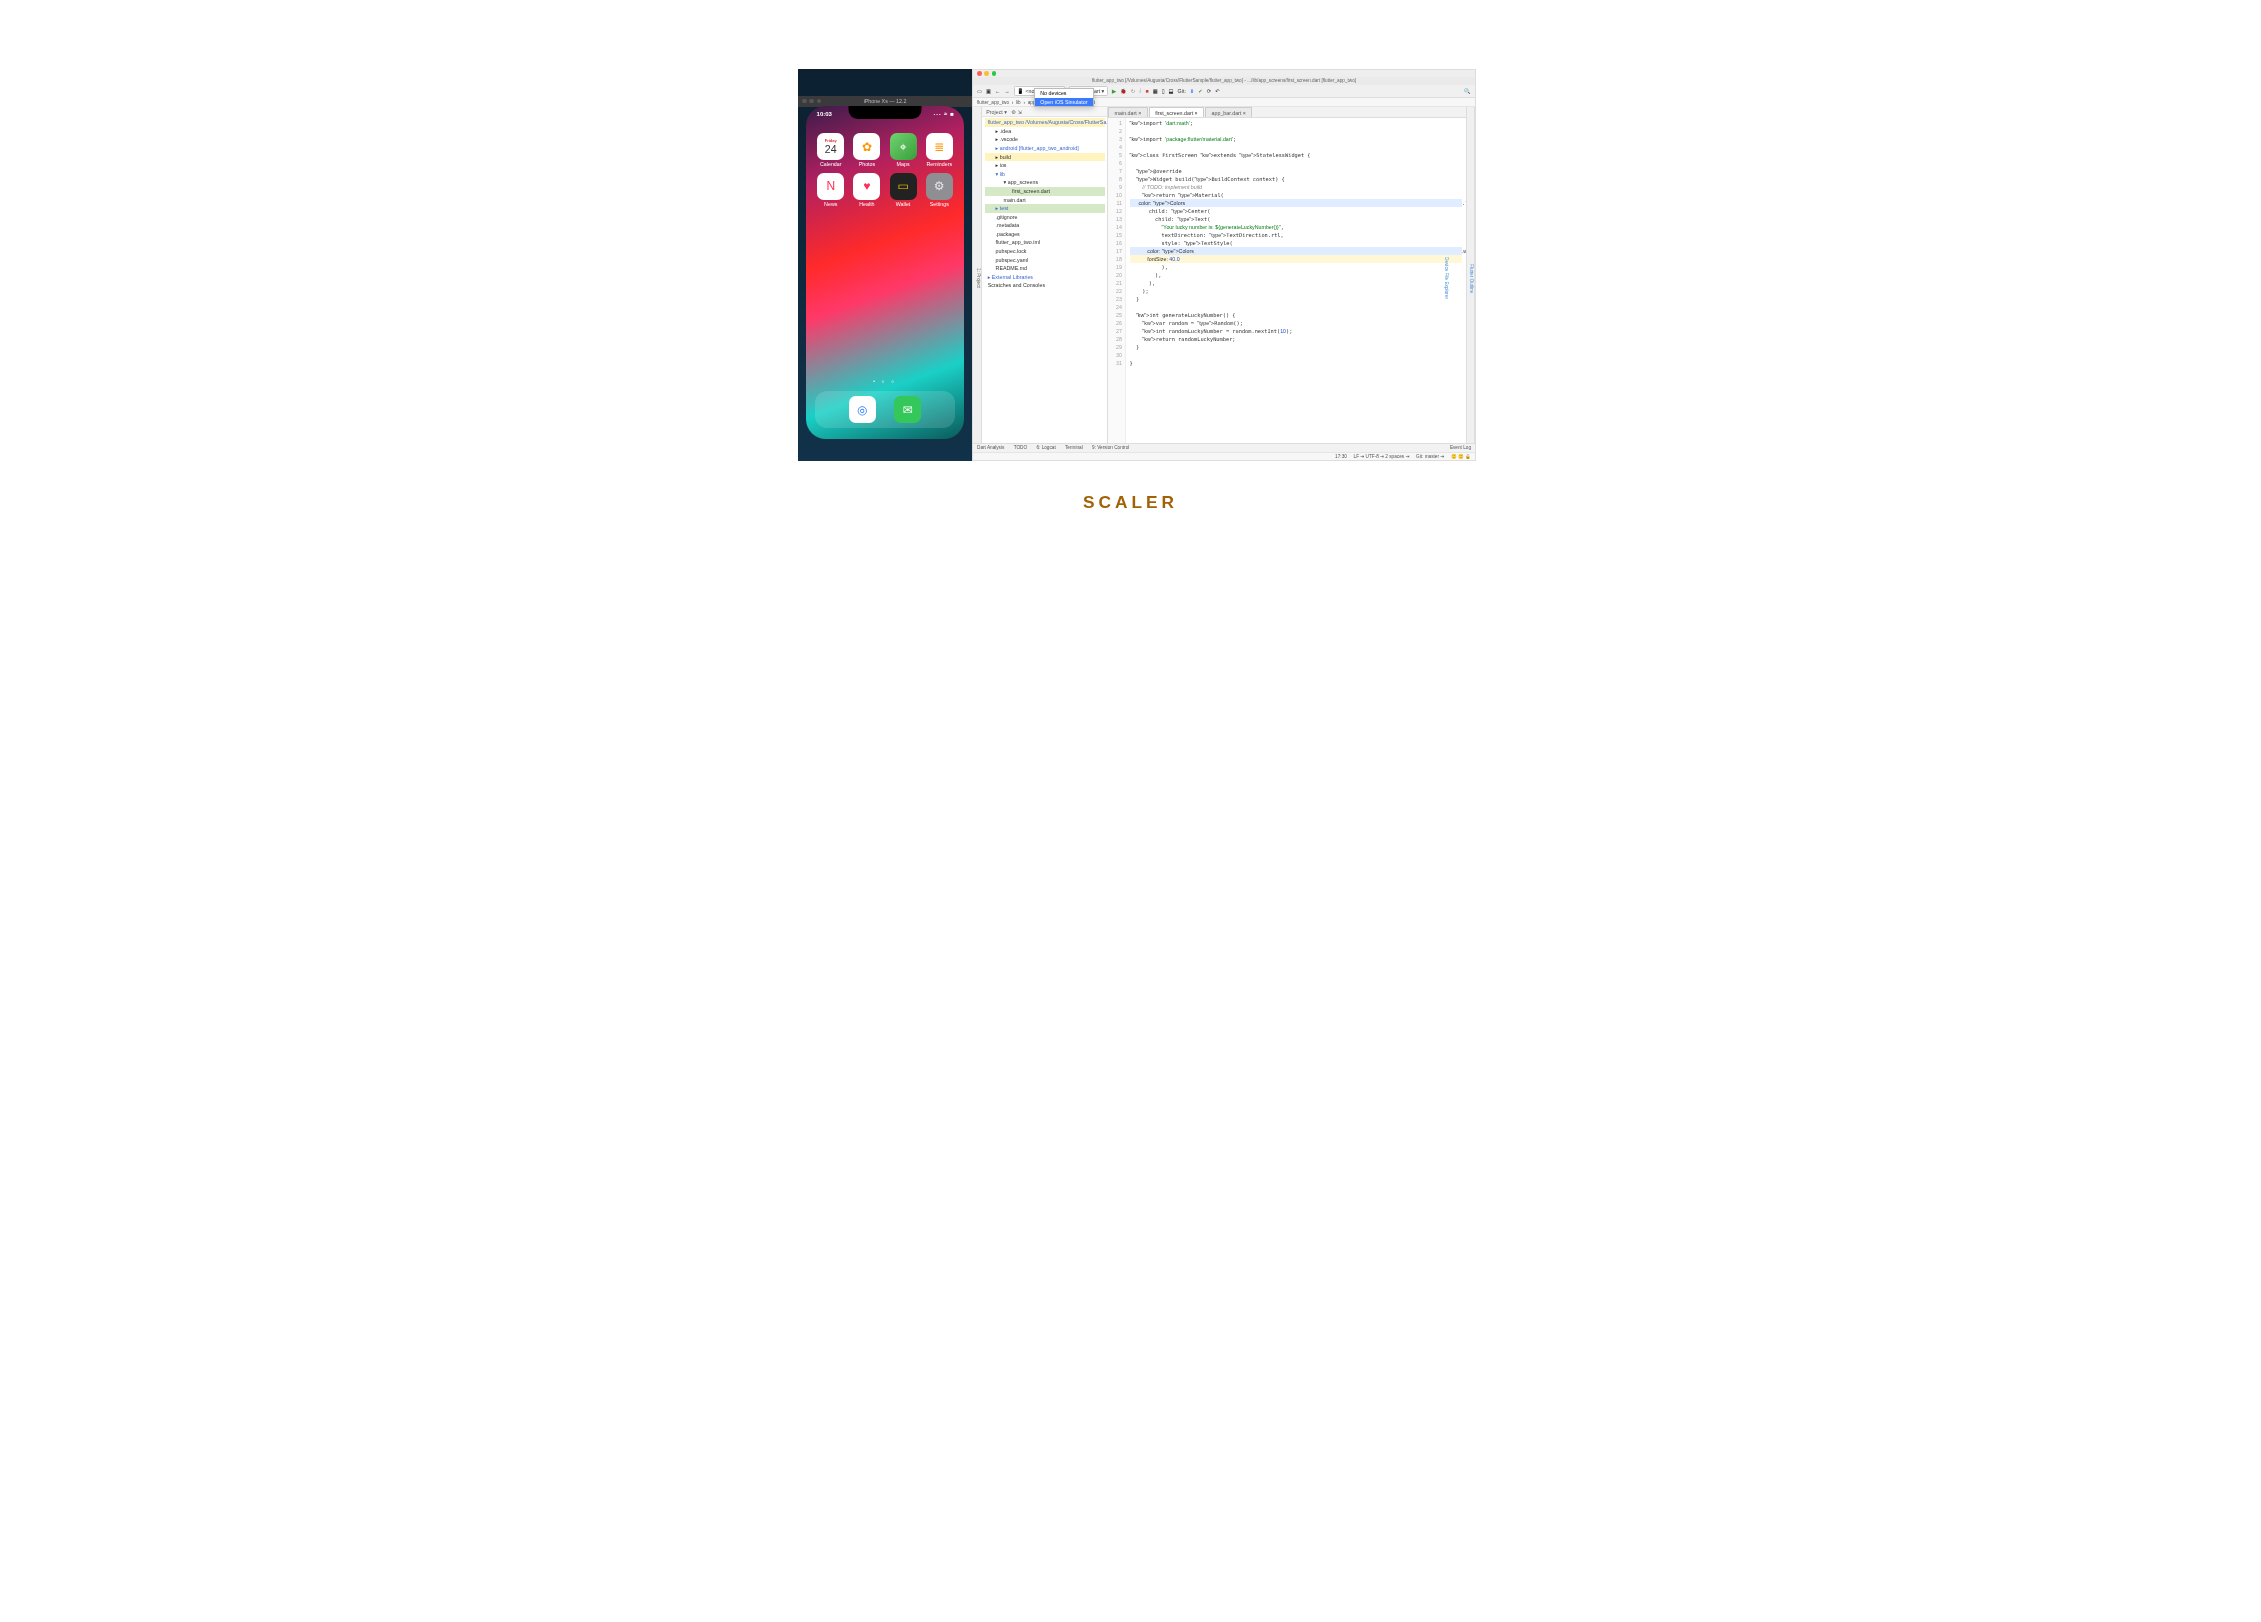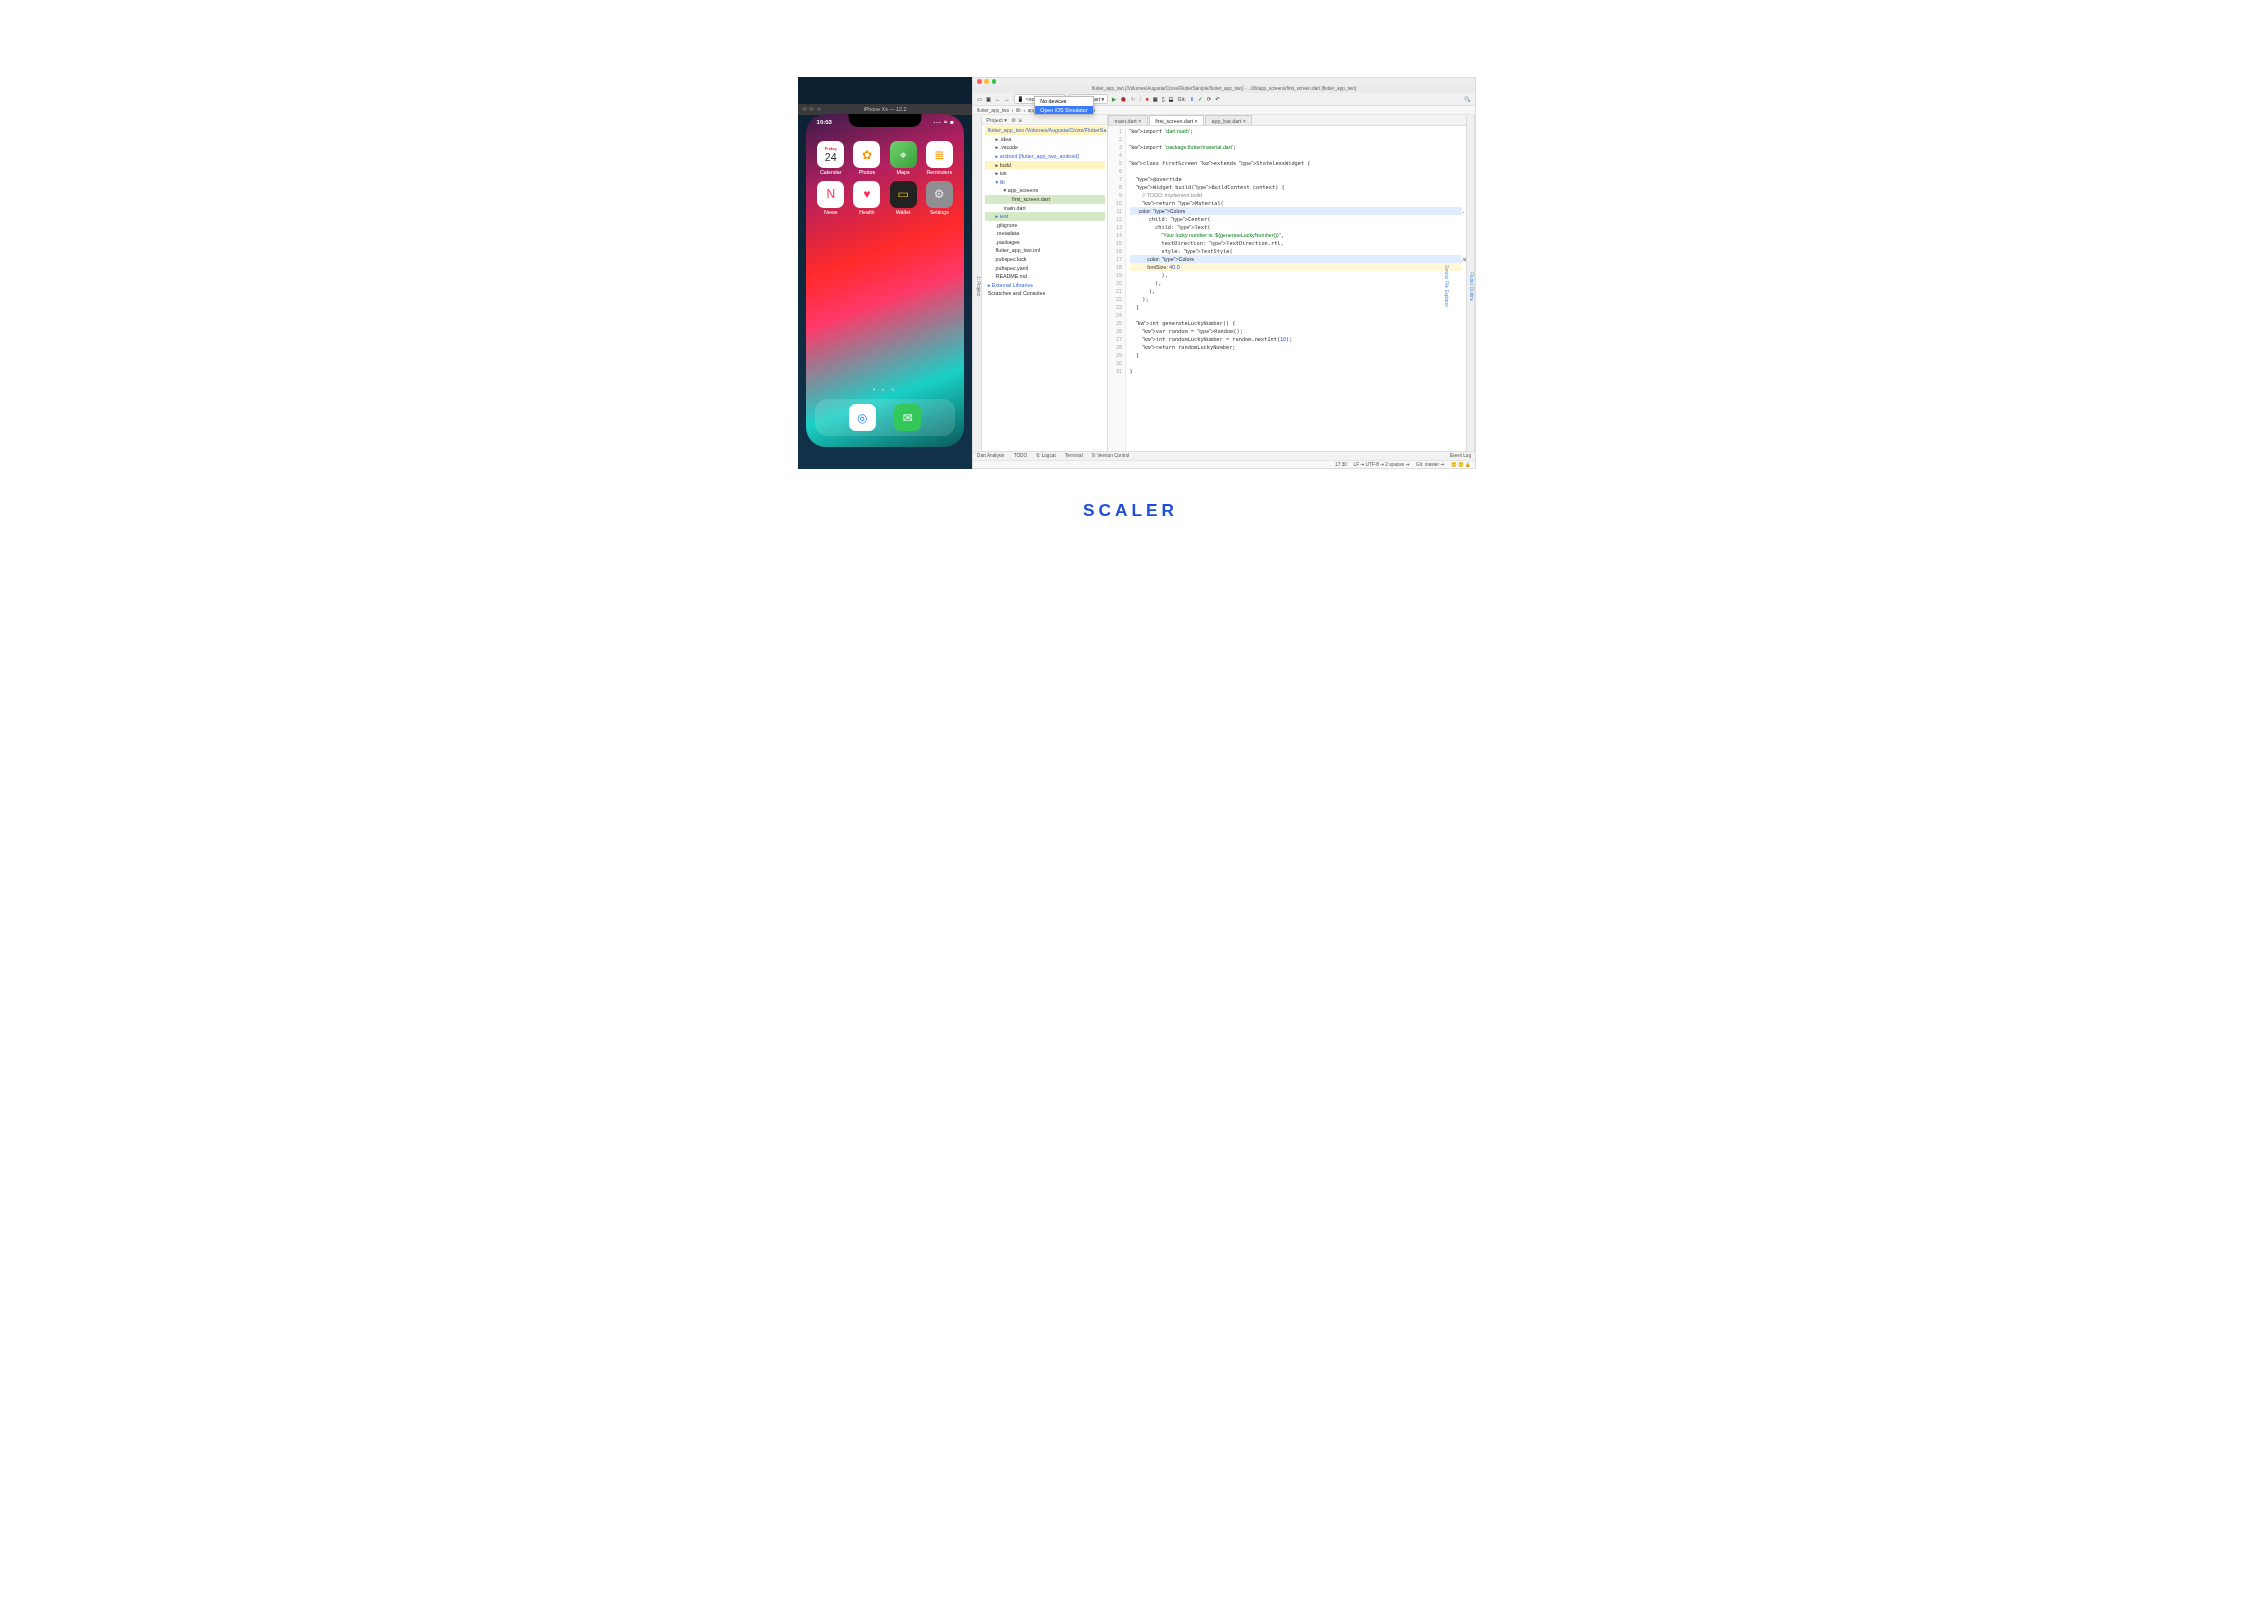--- a/index.html
+++ b/index.html
@@ -1,17 +1,17 @@
 <!DOCTYPE html>
 <html style="font-size:10.6px"><head>
 <meta charset="utf-8">
 <style>
 * { margin: 0; padding: 0; box-sizing: border-box; font-family: -apple-system, "Helvetica Neue", Arial, sans-serif; }
 body { background: #fff; }
-.canvas { width: 845px; height: 599px; position: relative; margin: 8px auto; background:#fff; }
+.canvas { width: 845px; height: 599px; position: relative; margin: 0 auto; background:#fff; }
 .content-row { position: absolute; left: 90px; top: 69px; width: 678px; height: 399px; display: flex; }
 .phone-pane { width: 174px; height: 392px; background: linear-gradient(180deg,#0c2030 0%, #11324a 100%); position: relative; }
 .sim-titlebar { position:absolute; top:27px; left:0; right:0; height:10.6px; background:#3a3a3c; color:#bdbdbd; font-size:5.3px; text-align:center; line-height:10.6px;}
 .sim-dots { position:absolute; left:4px; top:2.7px; display:flex; gap:2.7px;}
 .sim-dots span{ width:4.7px;height:4.7px;border-radius:50%;background:#555;}
 .phone-body { position:absolute; top:37px; left:8px; width:158px; height:333px; border-radius:20px; background:linear-gradient(160deg,#3a1c4a 0%,#b02060 20%,#ff2a2a 42%,#ff3868 55%,#1ad0c6 80%,#0a5a5a 100%); overflow:hidden;}
 .phone-status { position:absolute; top:5.3px; left:0; right:0; height:13.3px; color:#fff; font-size:6px; font-weight:600;}
 .phone-status .time{position:absolute;left:10.6px;}
 .phone-status .ind{position:absolute;right:9.3px;letter-spacing:0.7px;}
 .notch{position:absolute;top:0;left:50%;transform:translateX(-50%);width:73px;height:13.3px;background:#000;border-radius:0 0 9.3px 9.3px;}
@@ -49,21 +49,21 @@
 .ed-tab{padding:1.3px 5.3px;font-size:5.3px;background:#eaeaea;border:0.7px solid #ccc;border-bottom:none;margin-right:1.3px;color:#555;}
 .ed-tab.active{background:#fff;color:#333;}
 .editor{flex:1;background:#fff;display:flex;overflow:auto;}
 .gutter{width:17.3px;background:#fafafa;color:#aaa;text-align:right;padding:1.3px 2.7px;font-size:5.3px;line-height:8px;border-right:0.7px solid #eee;}
 .code{flex:1;padding:1.3px 4px;font-size:5.3px;line-height:8px;white-space:pre;font-family:Menlo,Consolas,monospace;} .str{color:#067d17;} .num{color:#1750eb;} .cm{color:#8c8c8c;font-style:italic;} .hl-y{background:#fff7d6;display:inline-block;width:100%;} .hl-b{background:#e0ecff;display:inline-block;width:100%;}
 .ide-bottom{height:9.3px;background:#f2f2f2;border-top:0.7px solid #ddd;font-size:4.7px;color:#555;display:flex;align-items:center;padding:0 4px;gap:9.3px;}
 .ide-status{height:8px;background:#f7f7f7;border-top:0.7px solid #e5e5e5;font-size:4.7px;color:#555;display:flex;align-items:center;justify-content:flex-end;padding:0 4px;gap:6.7px;}
 .right-tabs{width:9.3px;background:#f0f0f0;border-left:0.7px solid #ddd;writing-mode:vertical-rl;font-size:4.7px;color:#4a90d9;display:flex;flex-direction:column;align-items:center;gap:20px;padding-top:6.7px;}
 
 .logo-block{position:absolute;left:0;right:0;top:492px;text-align:center;}
-.logo-scaler{font-size:17.3px;font-weight:800;letter-spacing:4px;color:#1d4ed8;}
+.logo-scaler{font-size:17.3px;font-weight:800;letter-spacing:4px;color:#a16207;}
 .logo-topics{font-family:"Brush Script MT","Segoe Script",cursive;font-size:29px;color:#d63384;margin-top:-5.3px;}
 </style>
 </head>
 <body>
 
 <div class="canvas">
  <div class="content-row">
 
   <div class="phone-pane">
     <div class="sim-titlebar">

